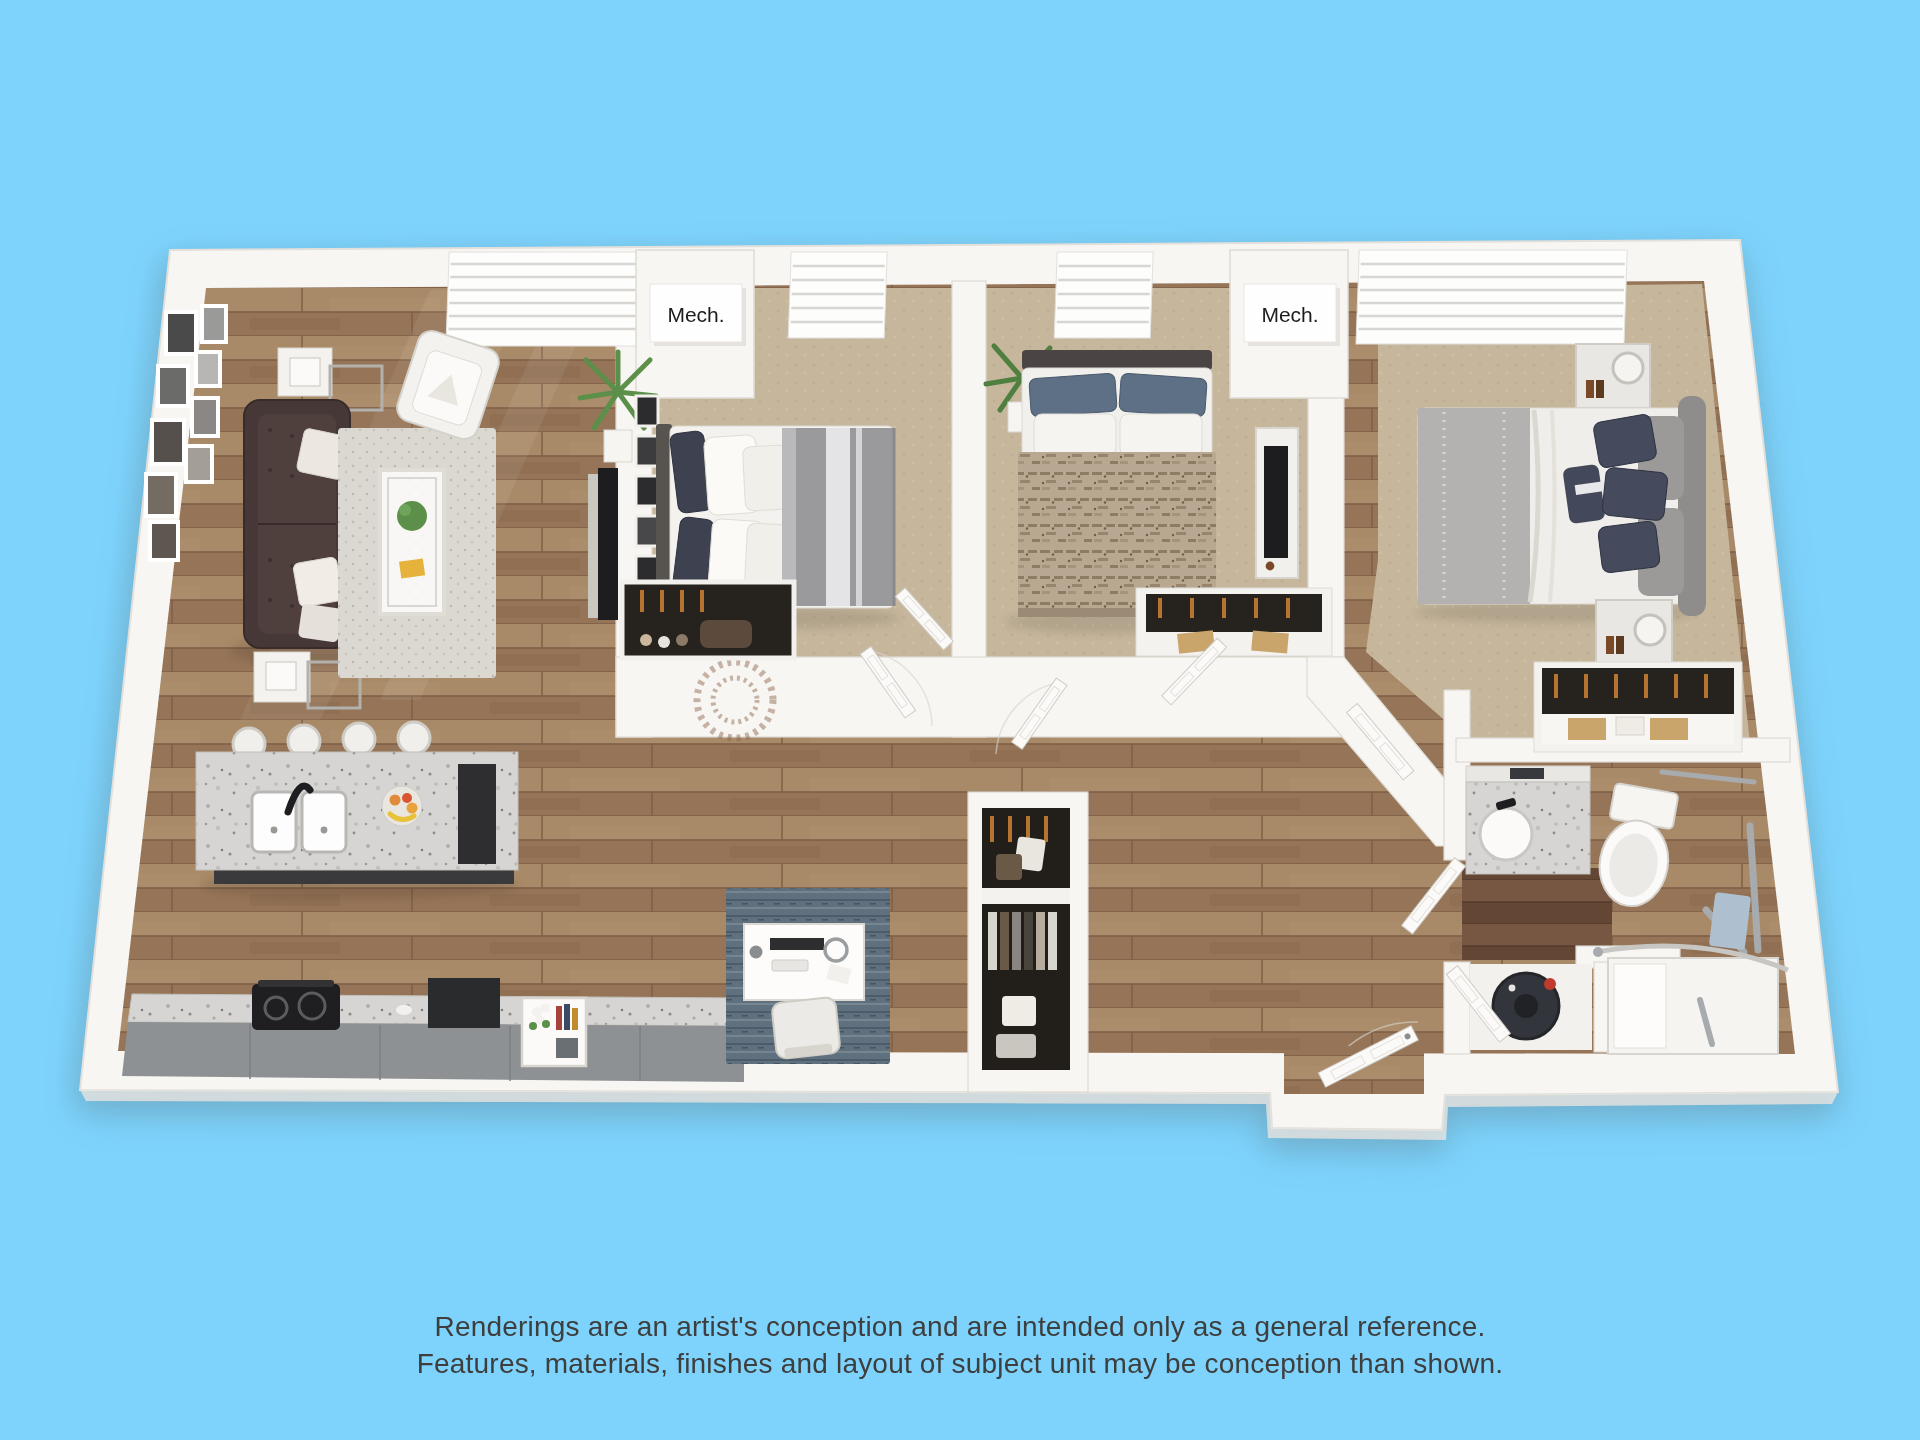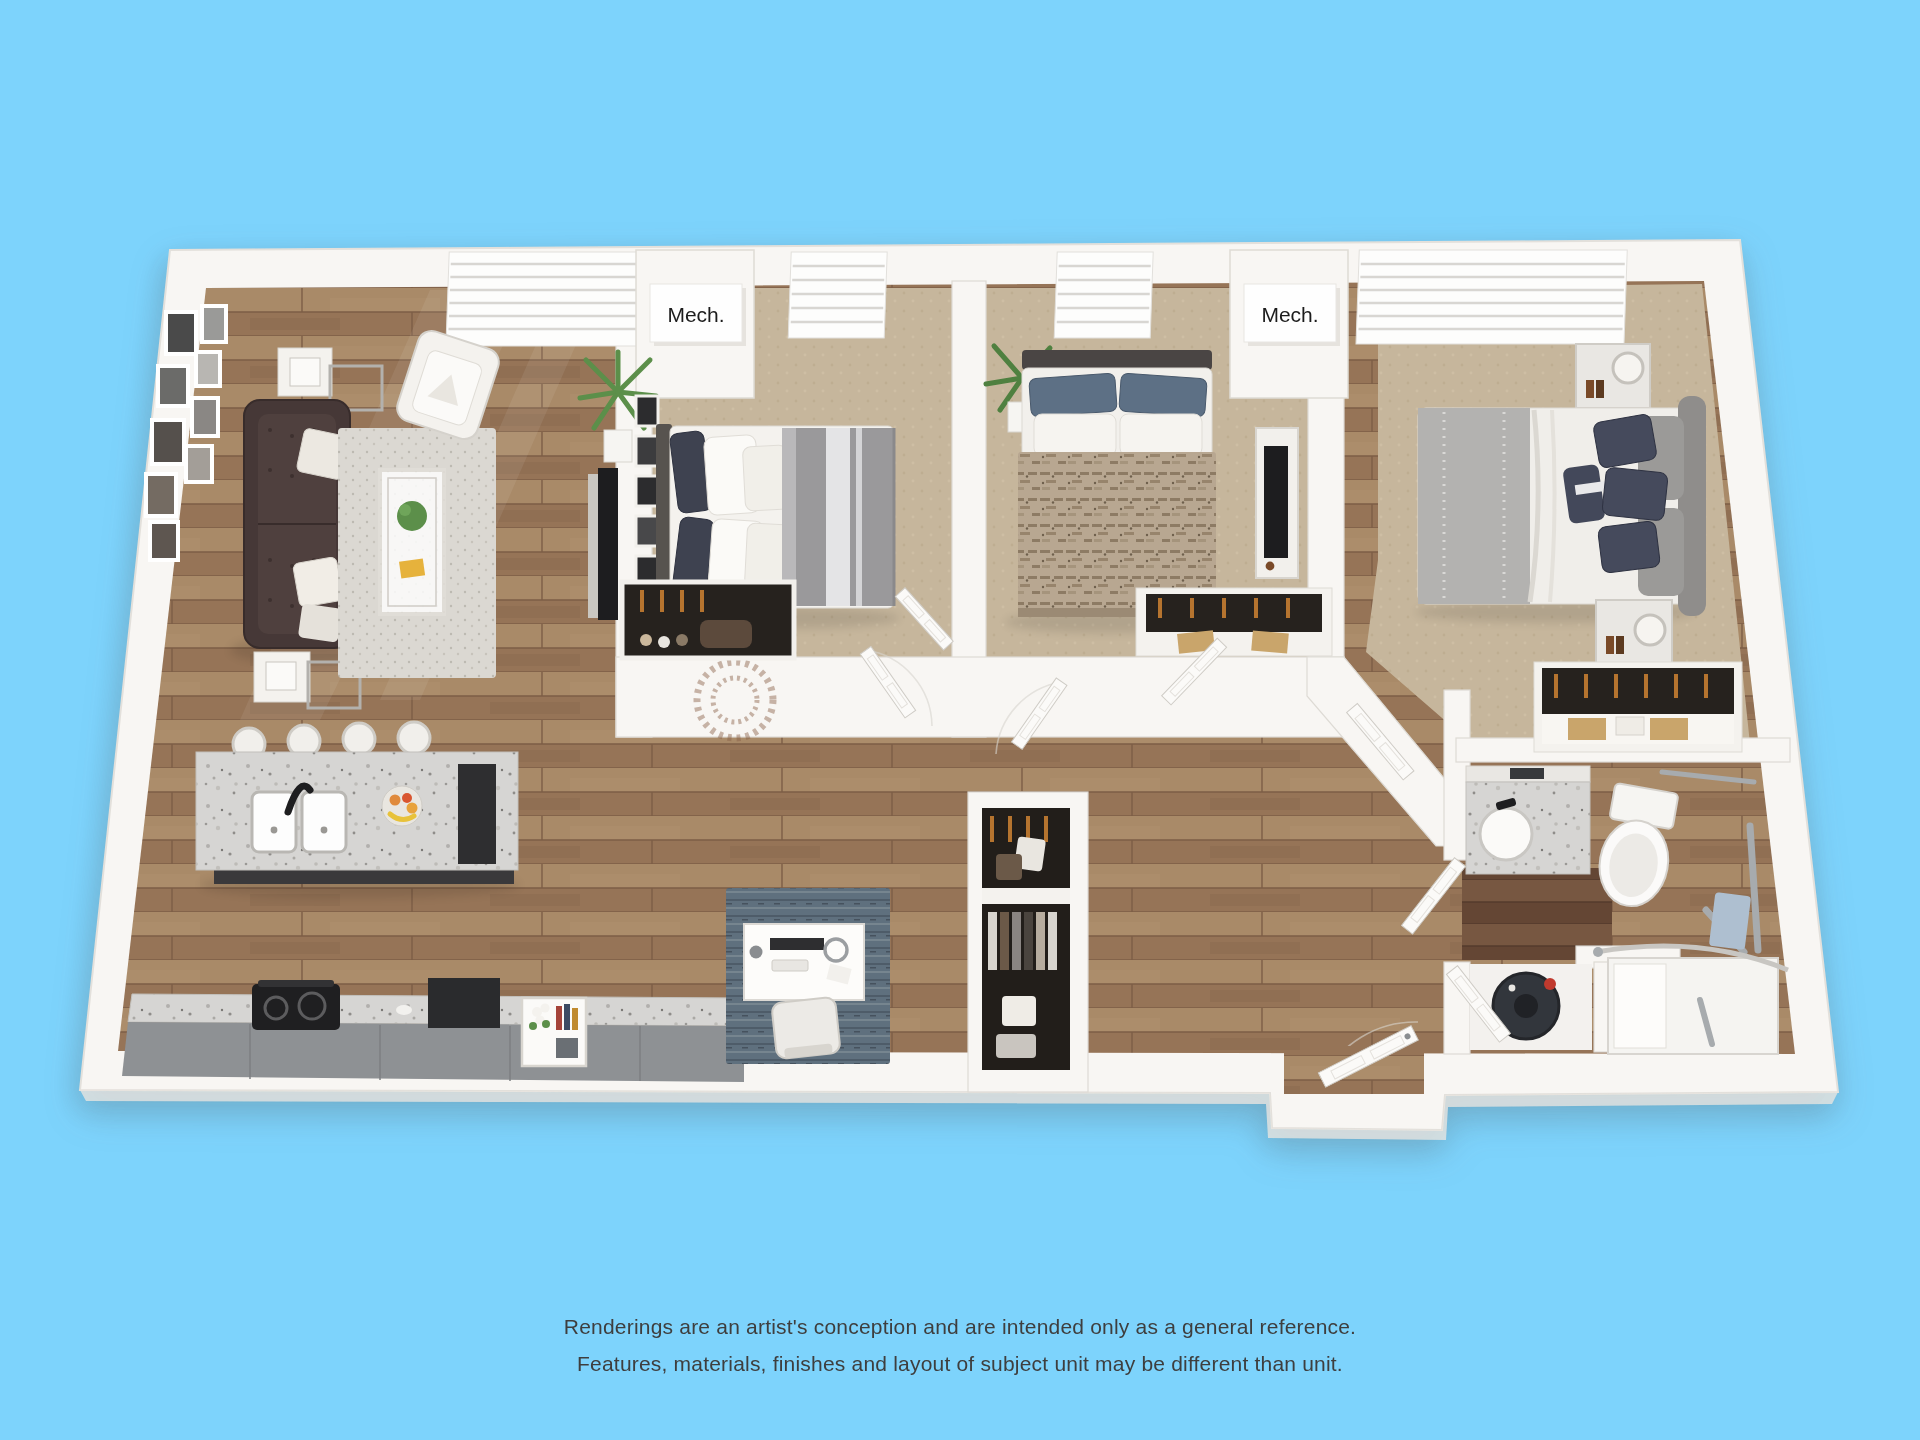--- a/index.html
+++ b/index.html
@@ -1,21 +1,21 @@
 <!DOCTYPE html>
 <html><head>
 <meta charset="utf-8">
 <style>
   html,body{margin:0;padding:0;background:#ffffff;}
   .stage{position:relative;width:1920px;height:1440px;background:#7dd3fc;overflow:hidden;
          font-family:"Liberation Sans", sans-serif;}
   .plan-svg{position:absolute;left:0;top:0;
             filter:drop-shadow(0 14px 18px rgba(70,62,55,.18)) drop-shadow(-6px 8px 12px rgba(70,62,55,.10));}
   .disclaimer{position:absolute;left:0;top:1308px;width:1920px;text-align:center;color:#3e3e3e;}
-  .disclaimer p{margin:0;font-size:21px;line-height:37px;letter-spacing:.2px;}
+  .disclaimer p{margin:0;font-size:28px;line-height:37px;letter-spacing:.2px;}
   text.mech{font-family:"Liberation Sans", sans-serif;font-size:21px;fill:#1c1c1c;}
 </style>
 </head>
 <body>
 
 <div class="stage">
 <svg class="plan-svg" width="1920" height="1440" viewBox="0 0 1920 1440">
   <defs>
     <pattern id="wood" width="240" height="48" patternUnits="userSpaceOnUse">
       <rect width="240" height="48" fill="#a0805f"></rect>
@@ -583,15 +583,15 @@
         <rect x="12" y="-4" width="34" height="9" fill="none" stroke="#e4e1dc"></rect>
         <rect x="56" y="-4" width="34" height="9" fill="none" stroke="#e4e1dc"></rect>
         <circle cx="96" cy="0" r="3" fill="#8a8d90"></circle>
       </g>
     </g>
   </g>
 </svg>
 
 <div class="disclaimer">
   <p>Renderings are an artist's conception and are intended only as a general reference.</p>
-  <p>Features, materials, finishes and layout of subject unit may be different than unit.</p>
+  <p>Features, materials, finishes and layout of subject unit may be conception than shown.</p>
 </div>
 </div>
 
 </body></html>

